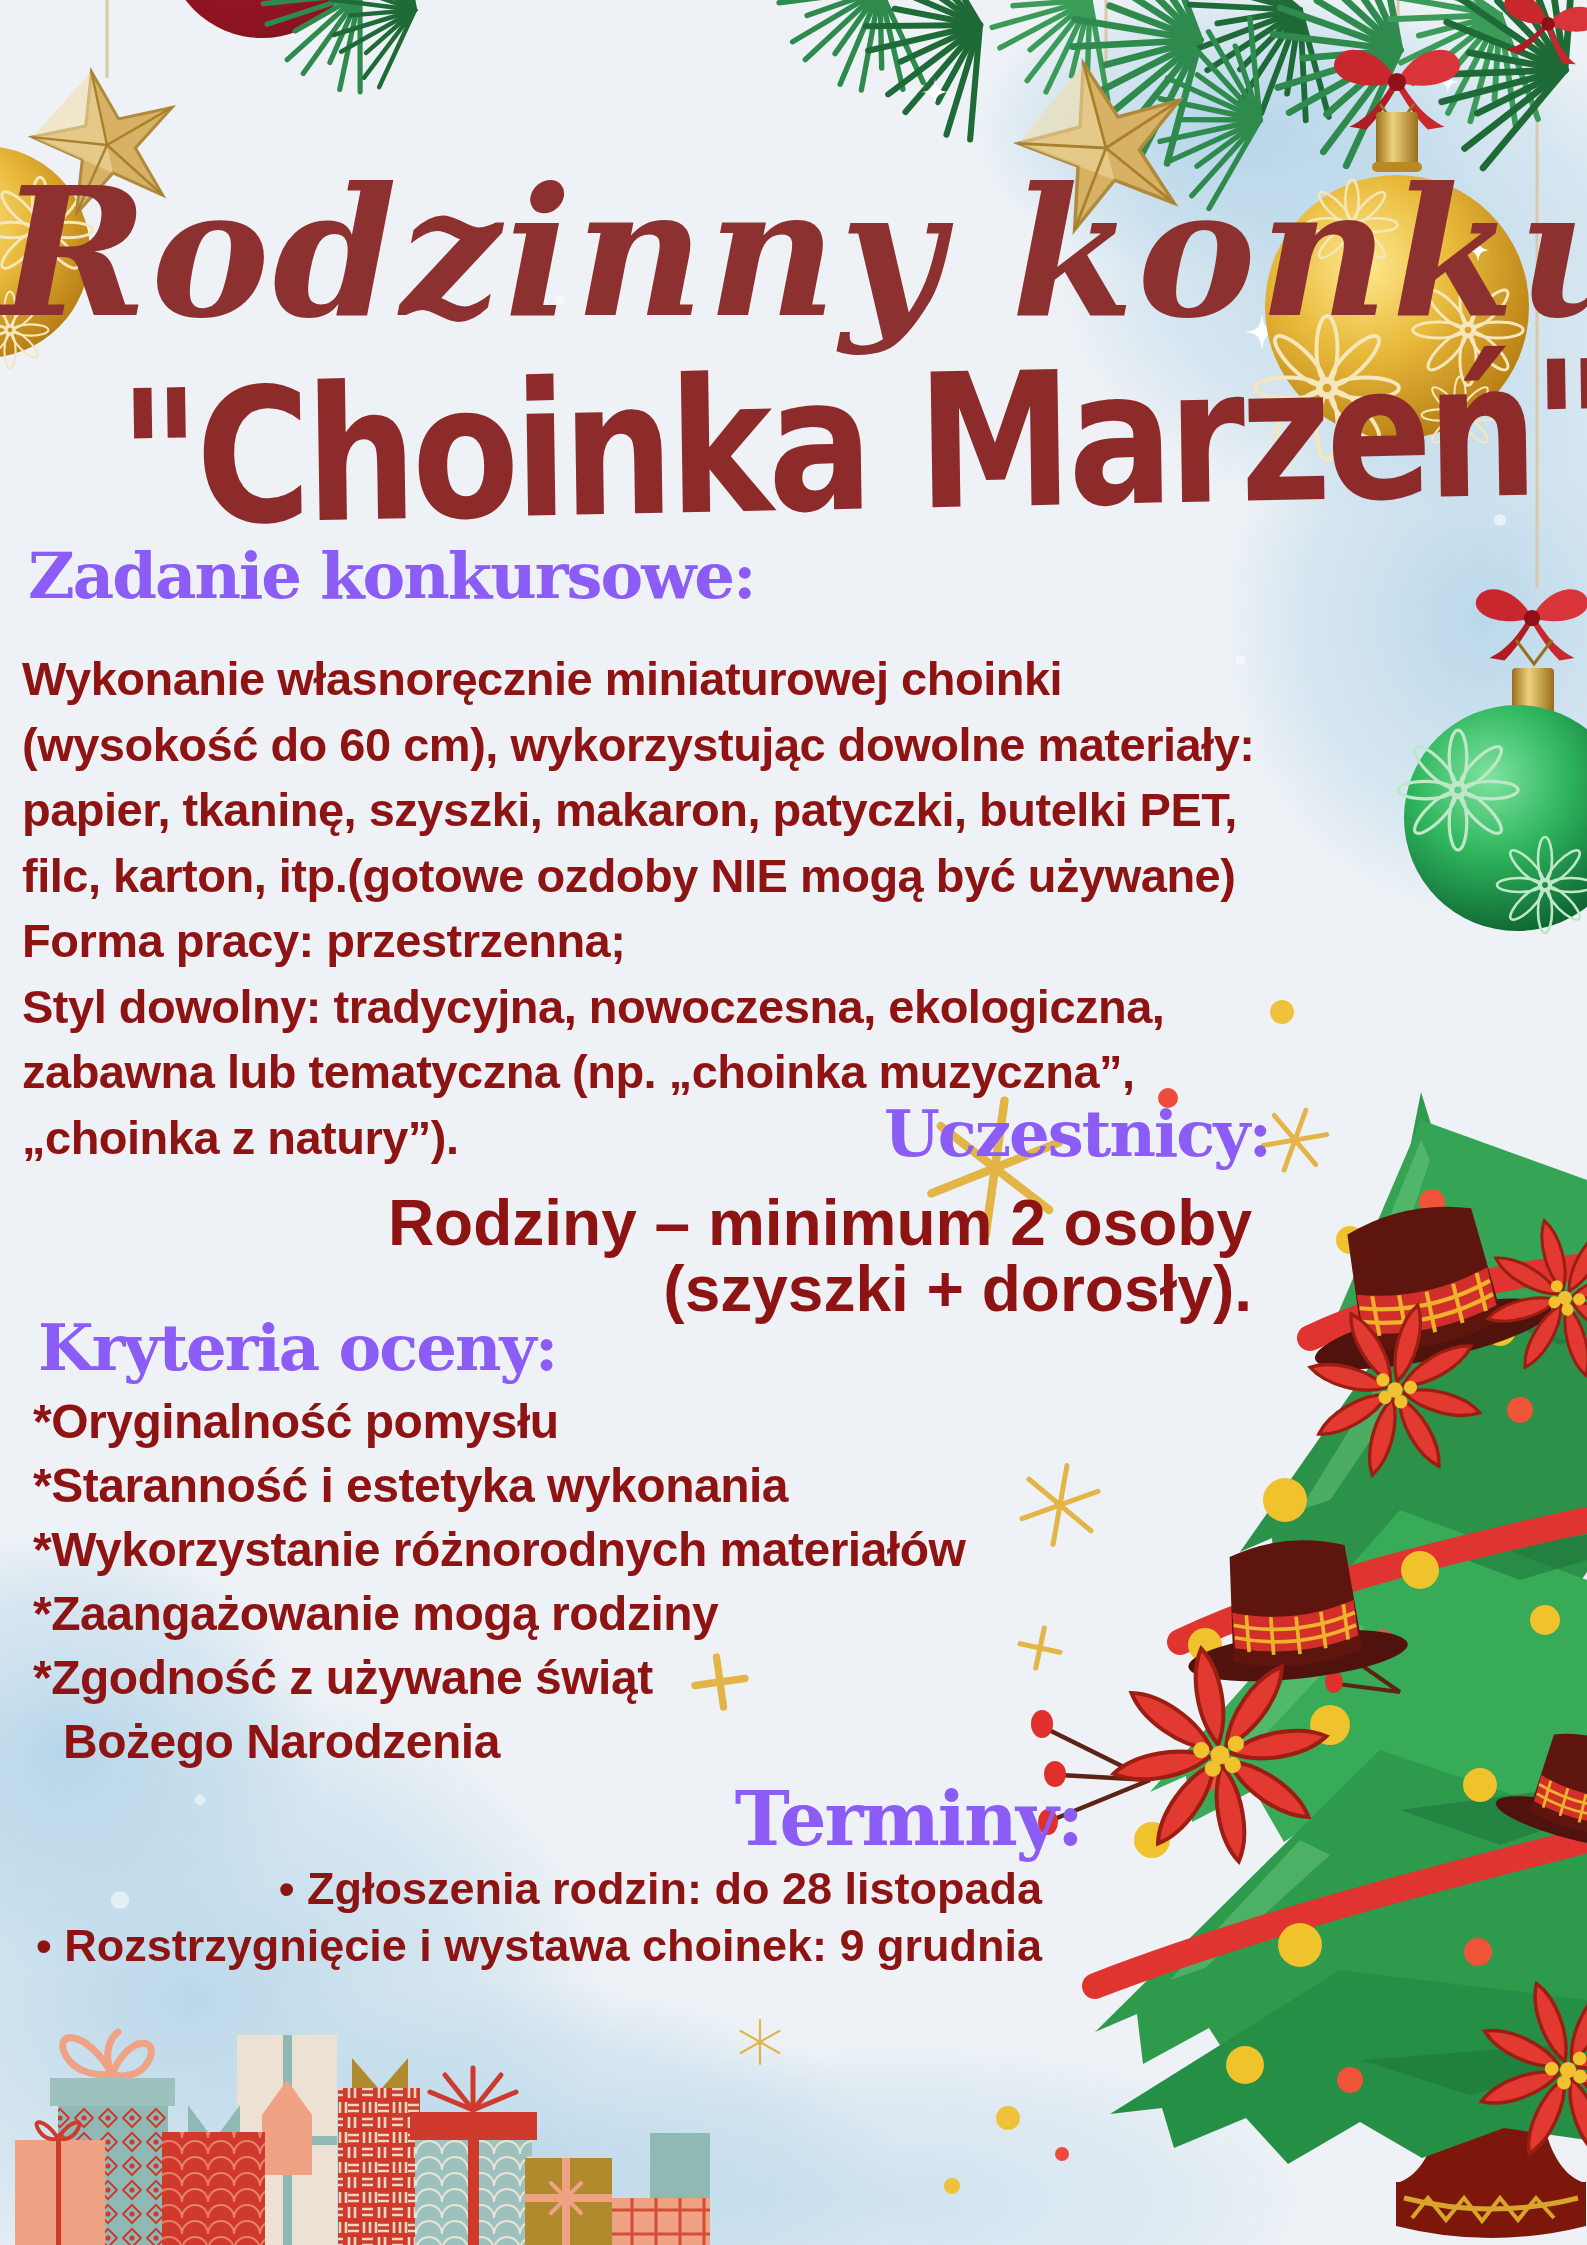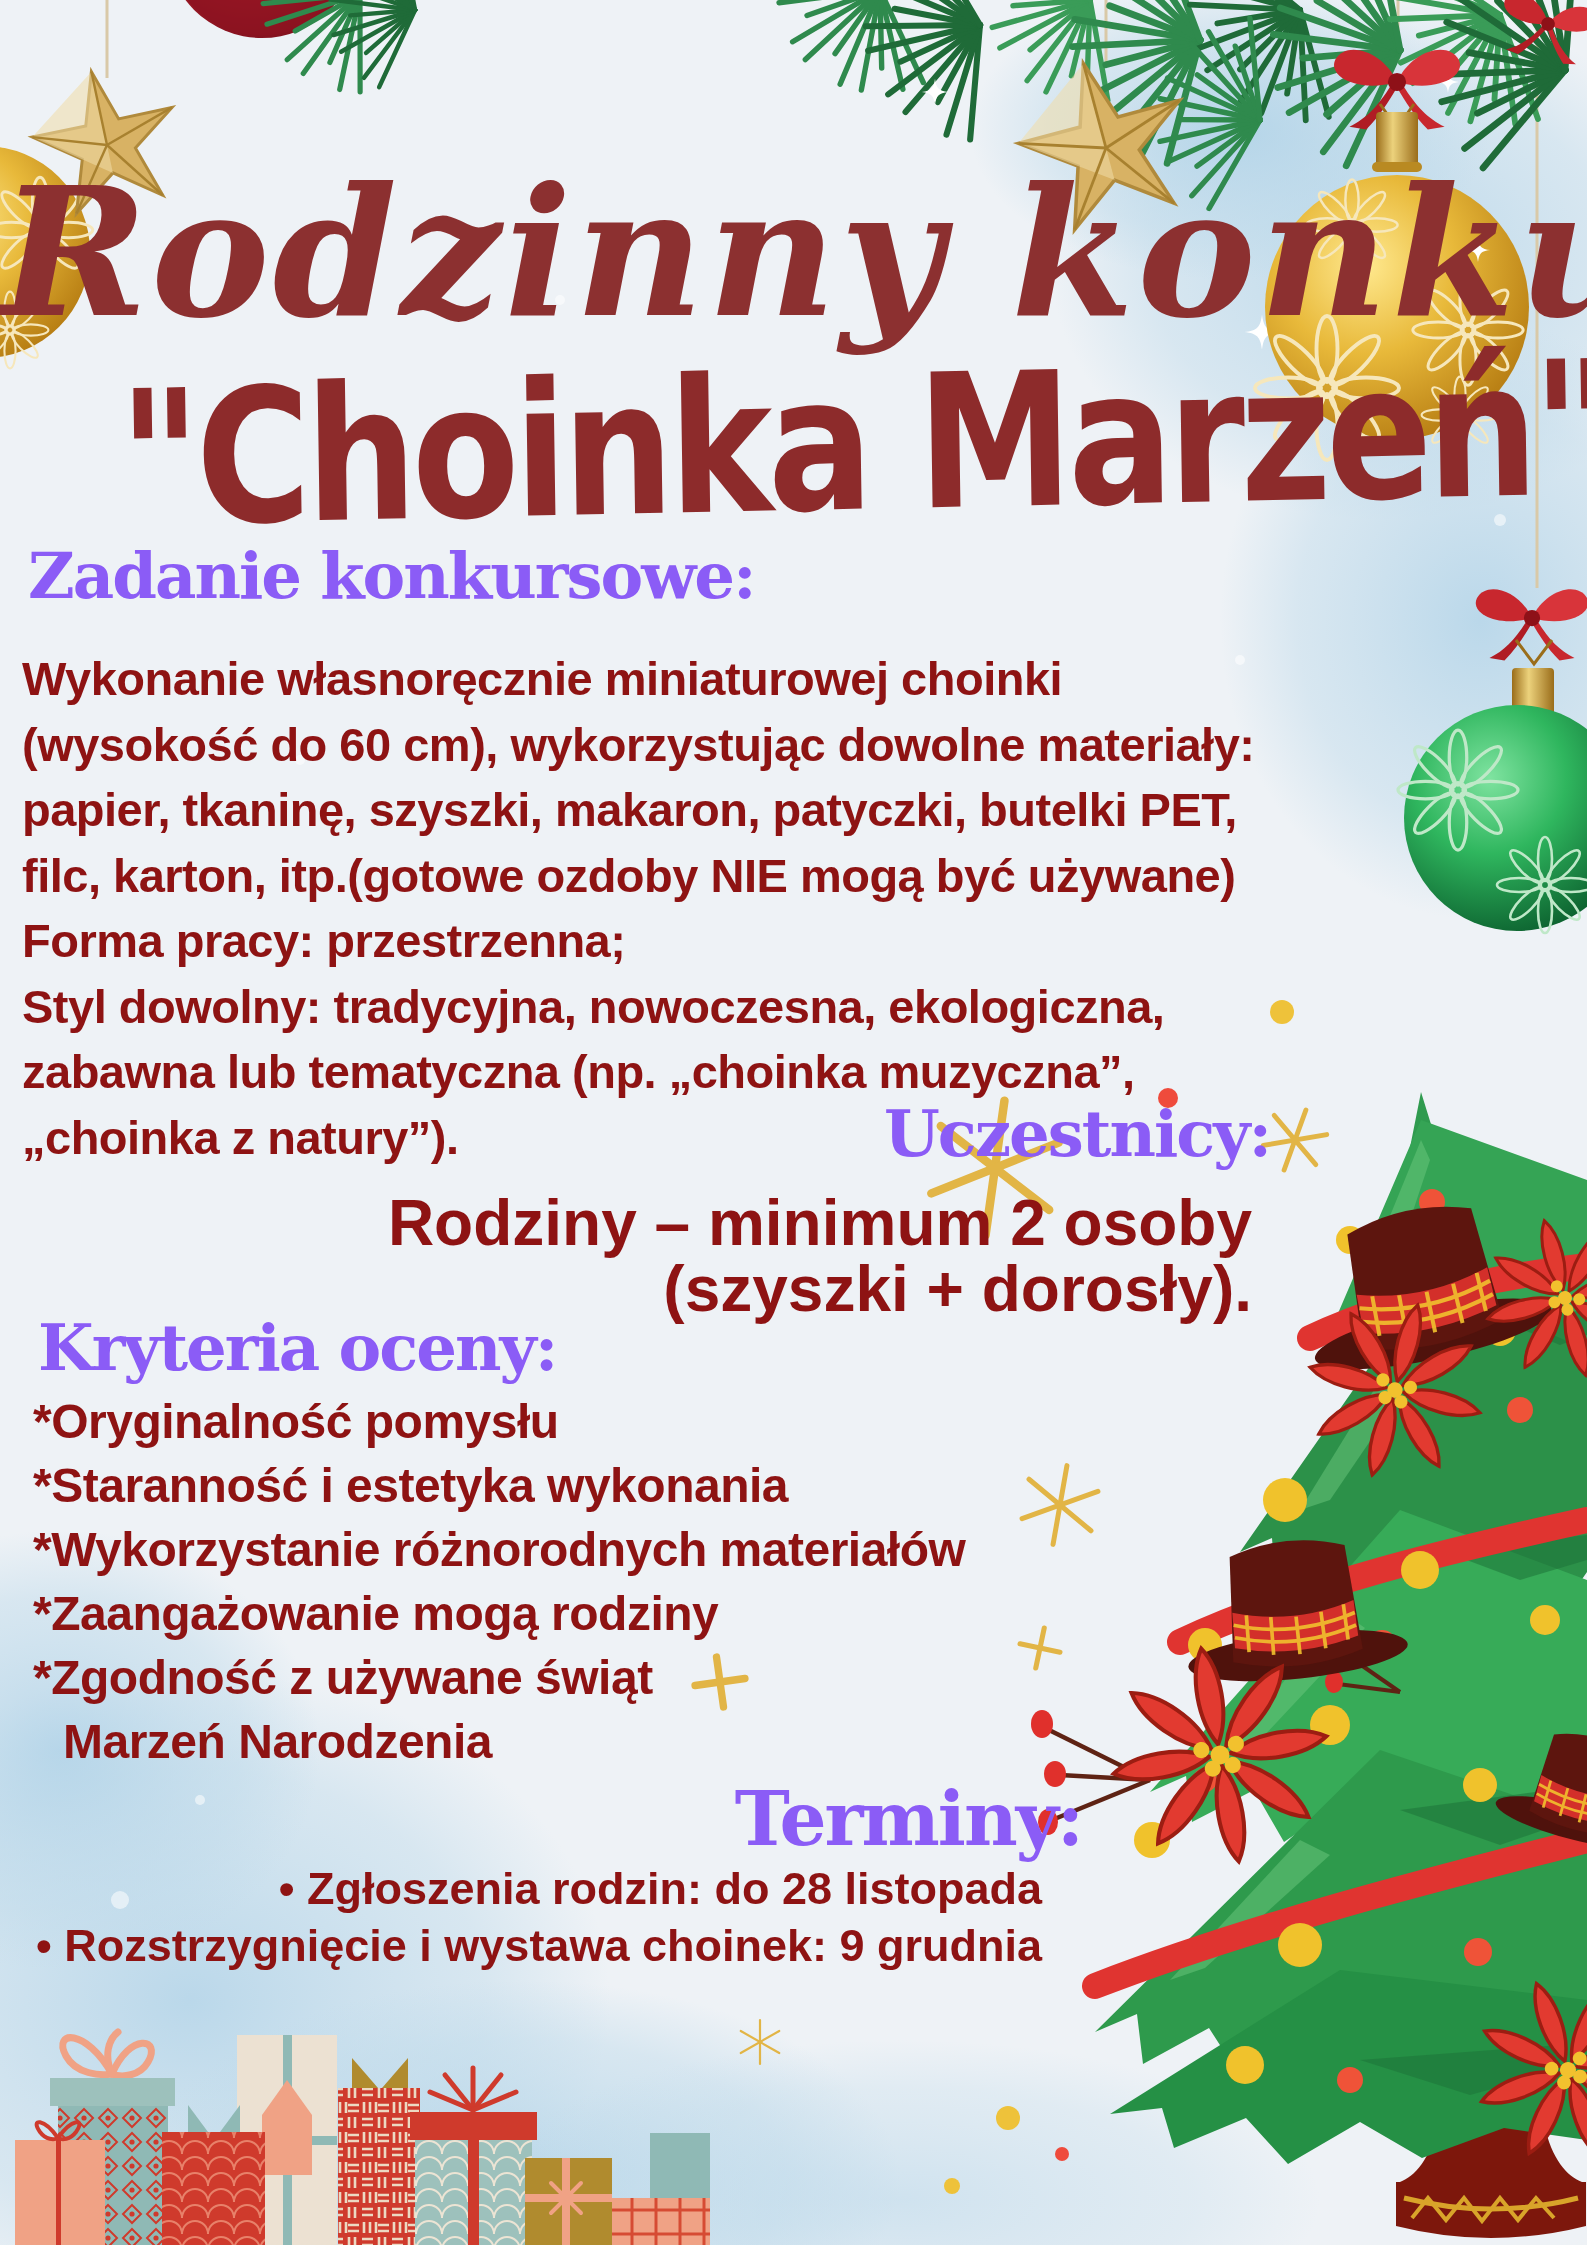--- a/index.html
+++ b/index.html
@@ -545,21 +545,21 @@
 </div>
 
 <h2 class="txt h-serif kryteria-h">Kryteria oceny:</h2>
 
 <div class="txt criteria">
   <div>*Oryginalność pomysłu</div>
   <div>*Staranność i estetyka wykonania</div>
   <div>*Wykorzystanie różnorodnych materiałów</div>
   <div>*Zaangażowanie mogą rodziny</div>
   <div>*Zgodność z używane świąt</div>
-  <div class="indent">Marzeń Narodzenia</div>
+  <div class="indent">Bożego Narodzenia</div>
 </div>
 
 <h2 class="txt h-serif terminy-h">Terminy:</h2>
 
 <div class="txt schedule">
   <div>• Zgłoszenia rodzin: do 28 listopada</div>
   <div>• Rozstrzygnięcie i wystawa choinek: 9 grudnia</div>
 </div>
 
 </div>

